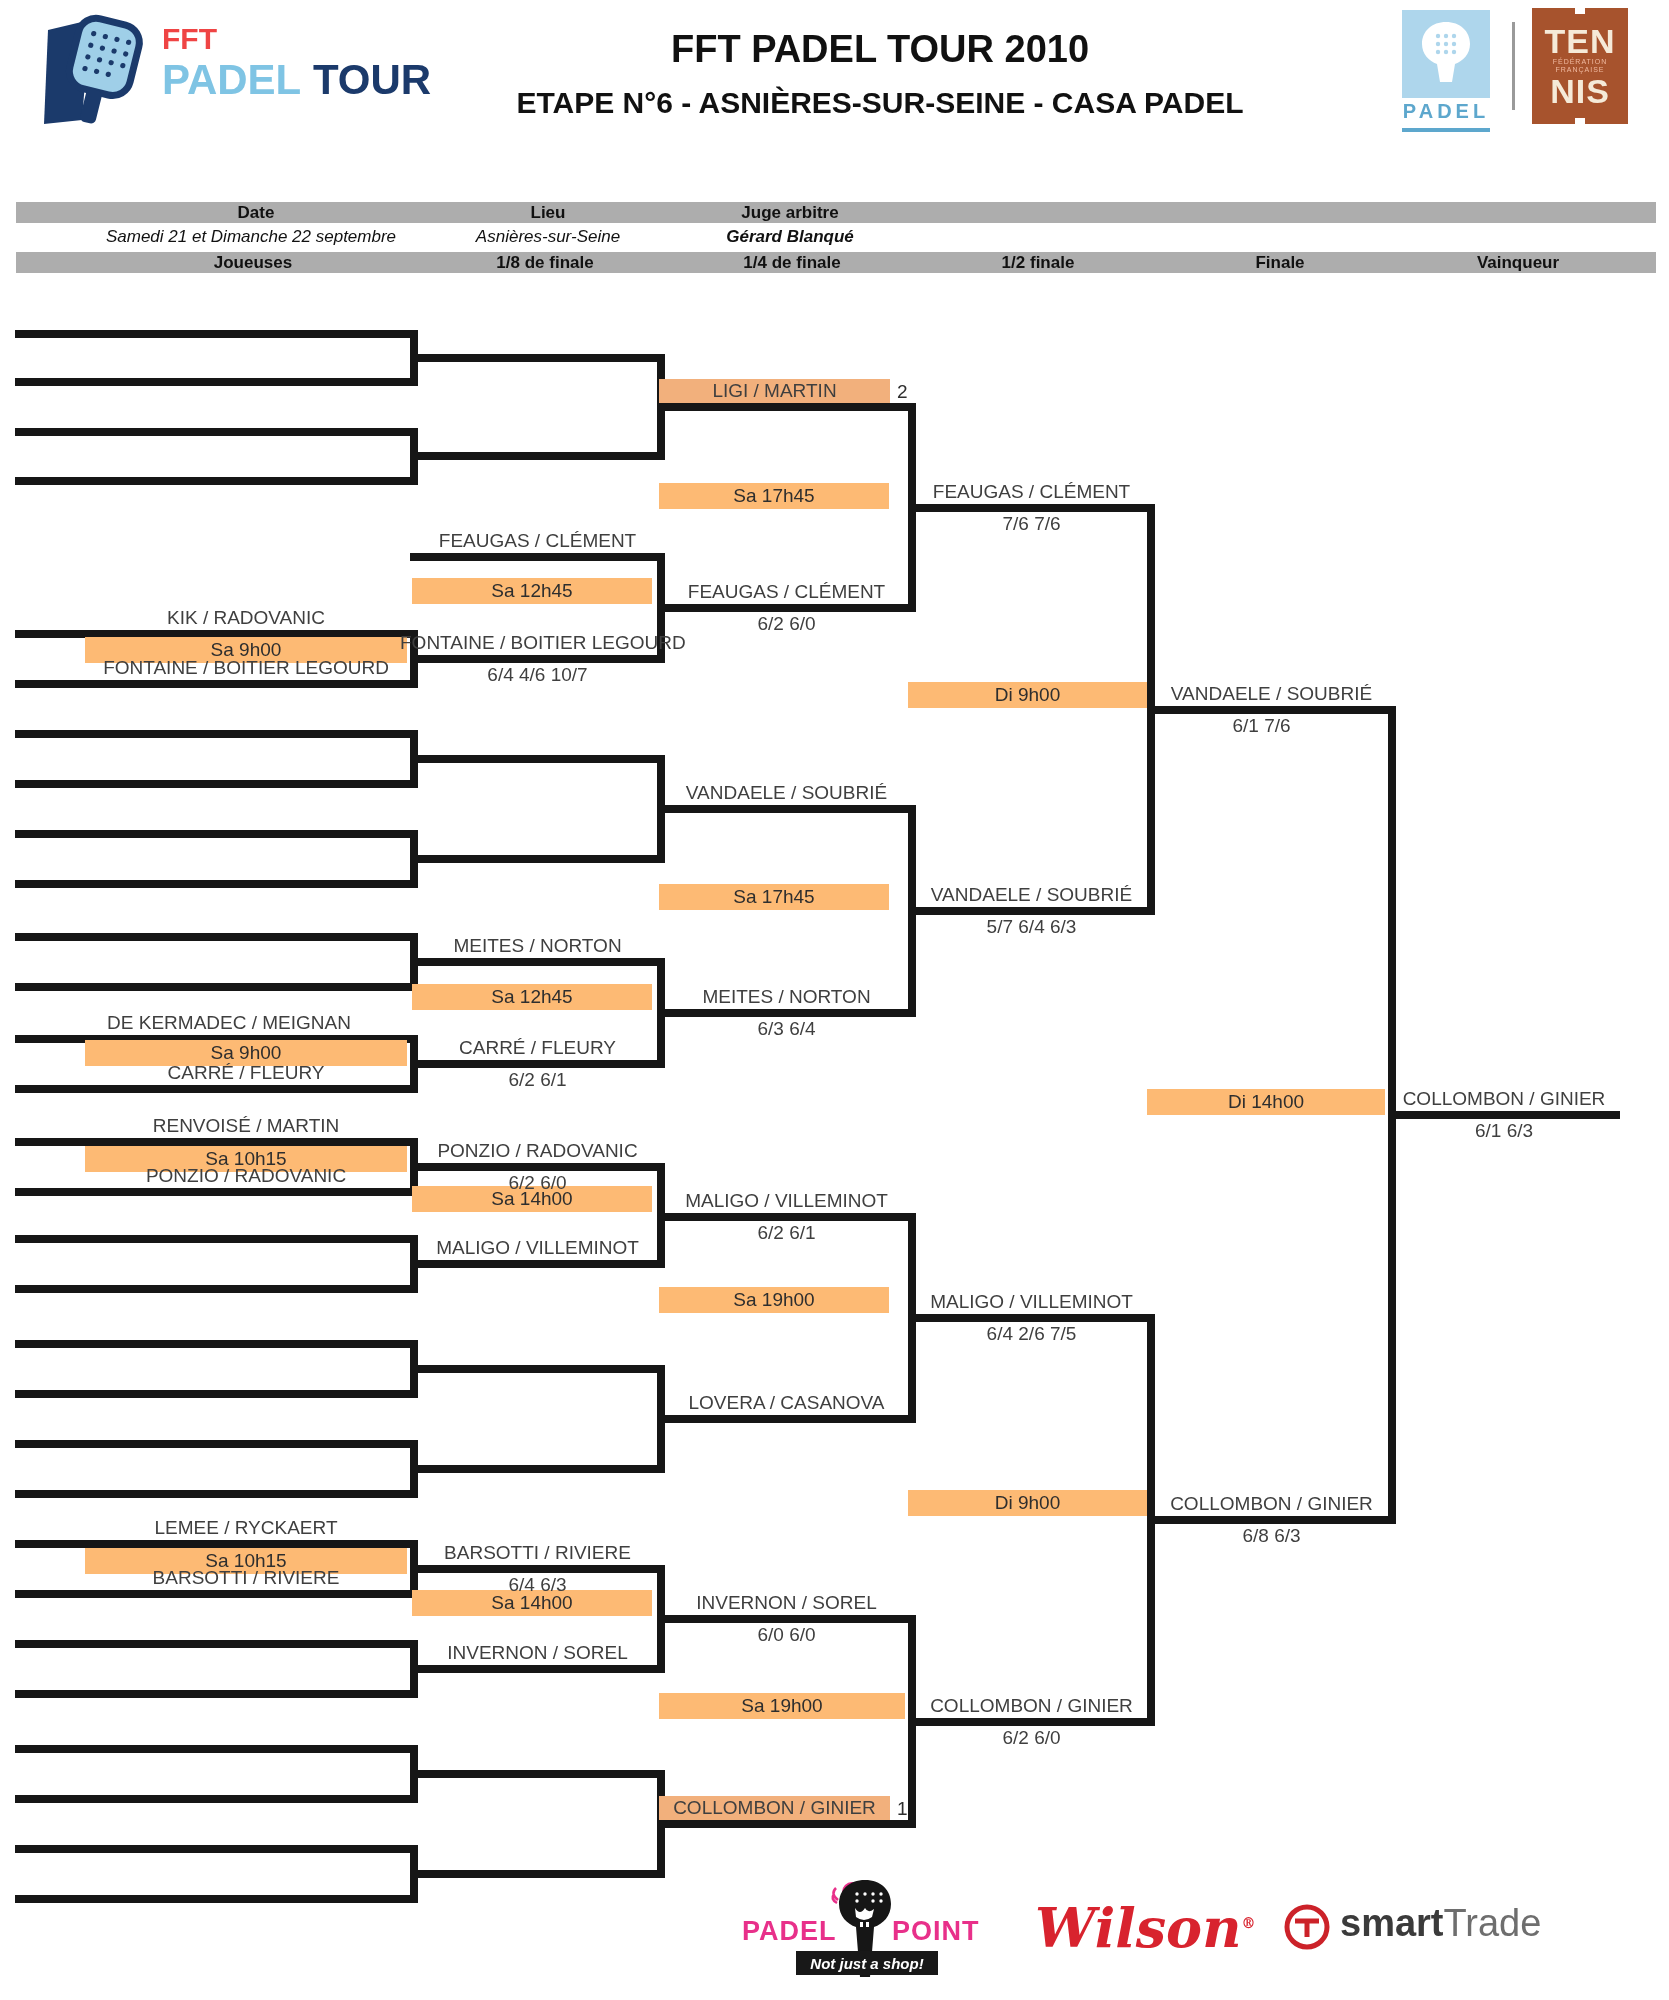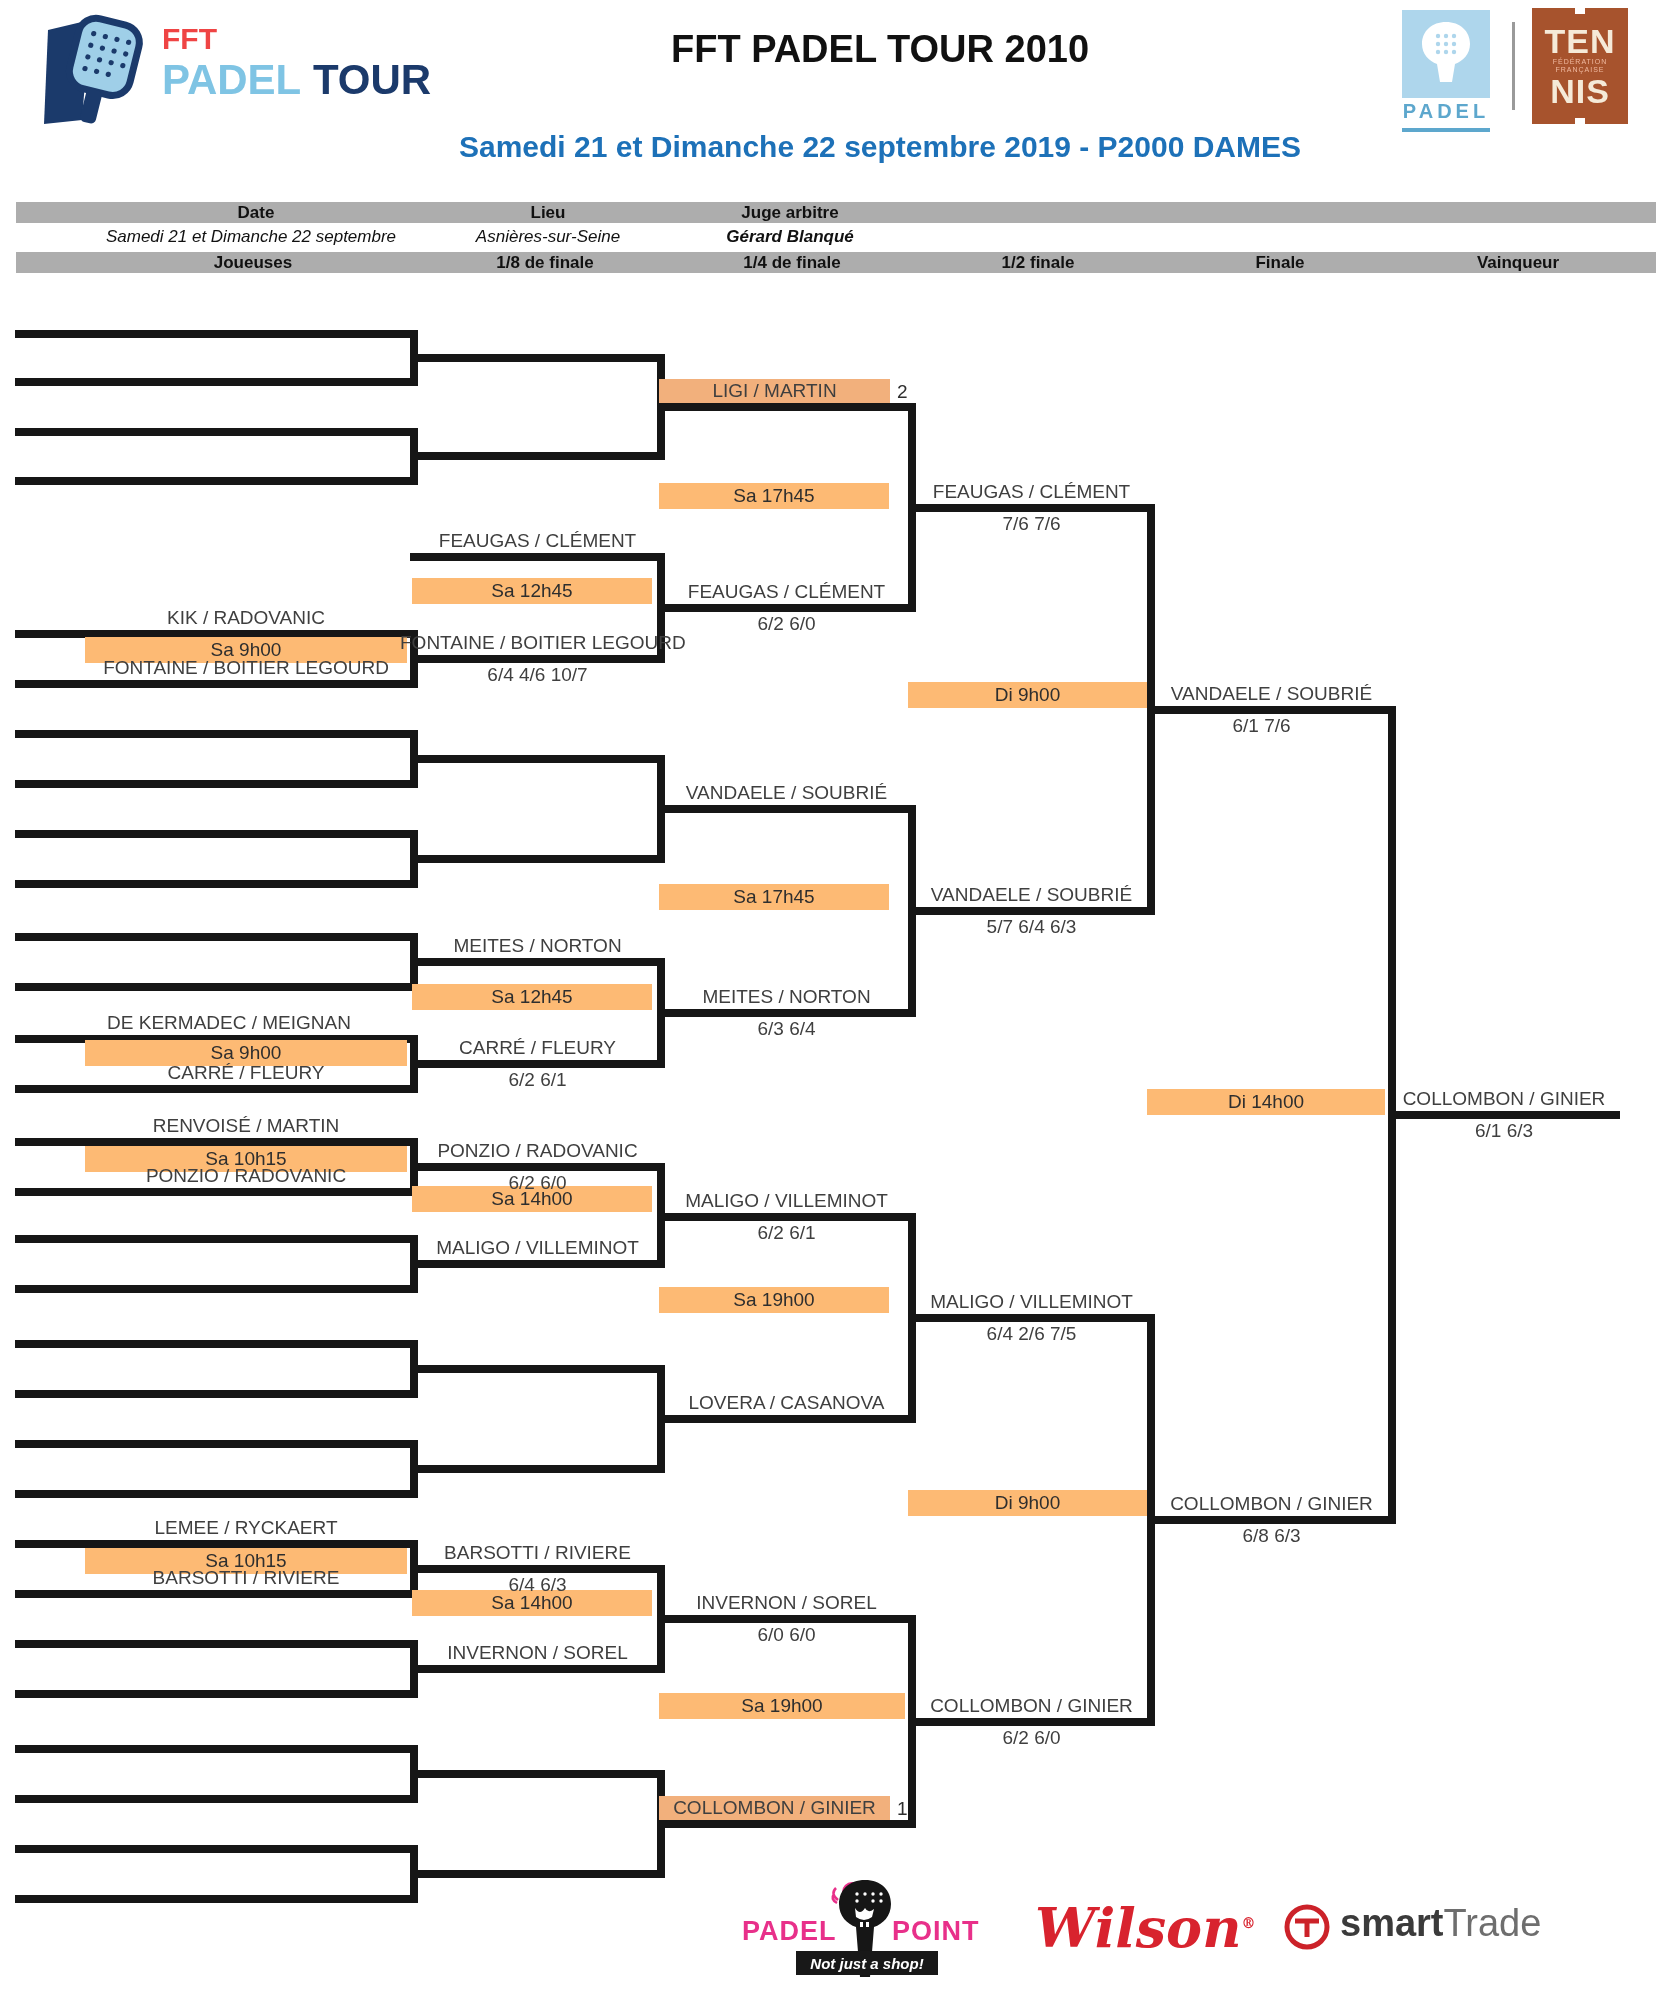--- a/index.html
+++ b/index.html
@@ -76,21 +76,21 @@
           <circle cx="69" cy="60" r="2.6"></circle>
           <circle cx="81" cy="60" r="2.6"></circle>
       </g>
       <rect x="64" y="78" width="16" height="34" rx="5" fill="#1b3a6b"></rect>
     </g>
   </svg>
   <div class="fft-fft">FFT</div>
   <div class="fft-ptl"><span style="color:#7fc4e4">PADEL</span>&nbsp;<span style="color:#1b3a6b">TOUR</span></div>
 
   <div class="title1">FFT PADEL TOUR 2010</div>
-  <div class="title3">Samedi 21 et Dimanche 22 septembre 2019 - P2000 DAMES</div>
+  <div class="title2">ETAPE N°6 - ASNIÈRES-SUR-SEINE - CASA PADEL</div>
 
   <div class="padel-badge">
     <svg width="88" height="88" viewBox="0 0 88 88">
       <path d="M44 12 c14 0 24 9 24 22 c0 10 -7 17 -15 20 l-3 18 h-12 l-3 -18 c-8 -3 -15 -10 -15 -20 c0 -13 10 -22 24 -22 z" fill="#ffffff"></path>
       <g fill="#aed6ec">
         <circle cx="36" cy="26" r="2.2"></circle>
           <circle cx="44" cy="26" r="2.2"></circle>
           <circle cx="52" cy="26" r="2.2"></circle>
         <circle cx="36" cy="34" r="2.2"></circle>
           <circle cx="44" cy="34" r="2.2"></circle>

